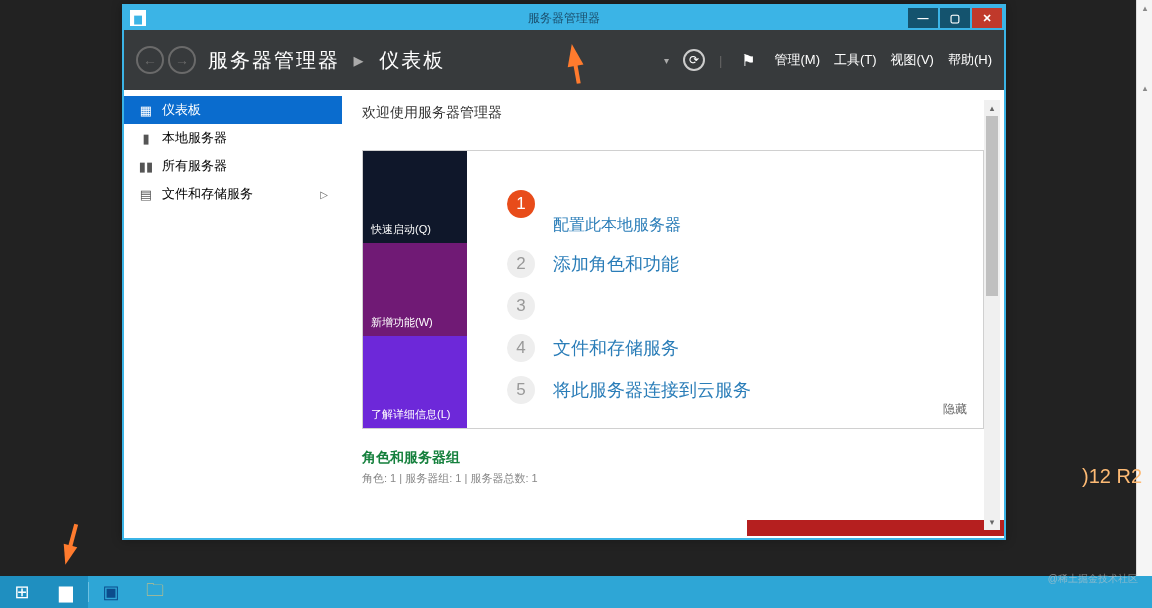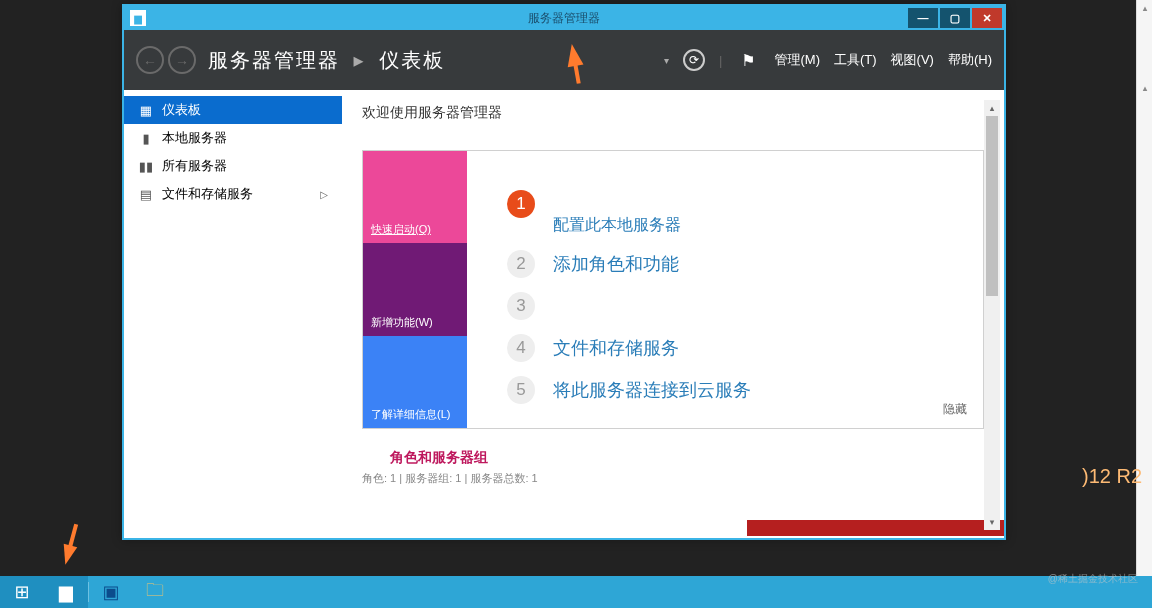--- a/index.html
+++ b/index.html
@@ -28,32 +28,32 @@
 .sidebar { width:218px; background:#fff; padding-top:6px; }
 .sb-item { height:28px; display:flex; align-items:center; padding:0 14px; font-size:13px; gap:8px; cursor:pointer; }
 .sb-item.active { background:#0a6cce; color:#fff; }
 .sb-icon { width:16px; display:flex; align-items:center; justify-content:center; font-size:13px; }
 .sb-arrow { margin-left:auto; font-size:10px; color:#666; }
 .main { flex:1; padding:14px 20px 0 20px; position:relative; overflow:hidden; }
 .greeting { font-size:14px; color:#333; margin-bottom:28px; }
 .welcome-panel { border:1px solid #d0d0d0; display:flex; min-height:270px; margin-bottom:20px; }
 .orange-col { width:104px; display:flex; flex-direction:column; }
 .ocell { flex:1; display:flex; align-items:flex-end; padding:6px 8px; font-size:11px; color:#fff; }
-.ocell.q { background:#ec4899;text-decoration:underline; }
+.ocell.q { background:#0f172a; }
 .ocell.w { background:#701a75; }
-.ocell.l { background:#3b82f6; }
+.ocell.l { background:#6d28d9; }
 .steps { flex:1; padding:20px 20px 10px 40px; position:relative; }
 .step { display:flex; align-items:center; gap:18px; margin-bottom:14px; }
 .step-num { width:28px; height:28px; border-radius:50%; display:flex; align-items:center; justify-content:center; font-size:17px; color:#999; background:#eee; }
 .step.primary .step-num { background:#e84c1a; color:#fff; }
 .step-text { font-size:18px; color:#2a7db8; }
 .step.primary .step-text { font-size:16px;margin-top:44px; }
 .hide-link { position:absolute; right:16px; bottom:10px; font-size:12px; color:#666; }
 .roles { }
-.roles-title { font-size:14px; font-weight:bold; color:#be185d;margin-left:28px; }
+.roles-title { font-size:14px; font-weight:bold; color:#15803d; }
 .roles-sub { font-size:11px; color:#888; margin-top:4px; }
 .red-box { position:absolute; left:405px; bottom:-8px; width:260px; height:24px; background:#b51f1f; }
 .scrollbar { position:absolute; right:4px; top:94px; width:16px; bottom:8px; background:#f0f0f0; }
 .sb-track { position:absolute; top:16px; left:2px; width:12px; height:180px; background:#c0c0c0; }
 .sb-arr { position:absolute; left:0; width:16px; height:16px; display:flex; align-items:center; justify-content:center; font-size:9px; color:#666; }
 .sb-arr.up { top:0; } .sb-arr.dn { bottom:0; }
 .taskbar { position:absolute; left:0; bottom:0; width:100%; height:32px; background:#2ea6d6; display:flex; align-items:center; }
 .tb-btn { width:44px; height:100%; display:flex; align-items:center; justify-content:center; font-size:18px; }
 .tb-btn.start { background:#1f8fc0; color:#fff; }
 .tb-btn.sm { background:#1f8fc0; }

